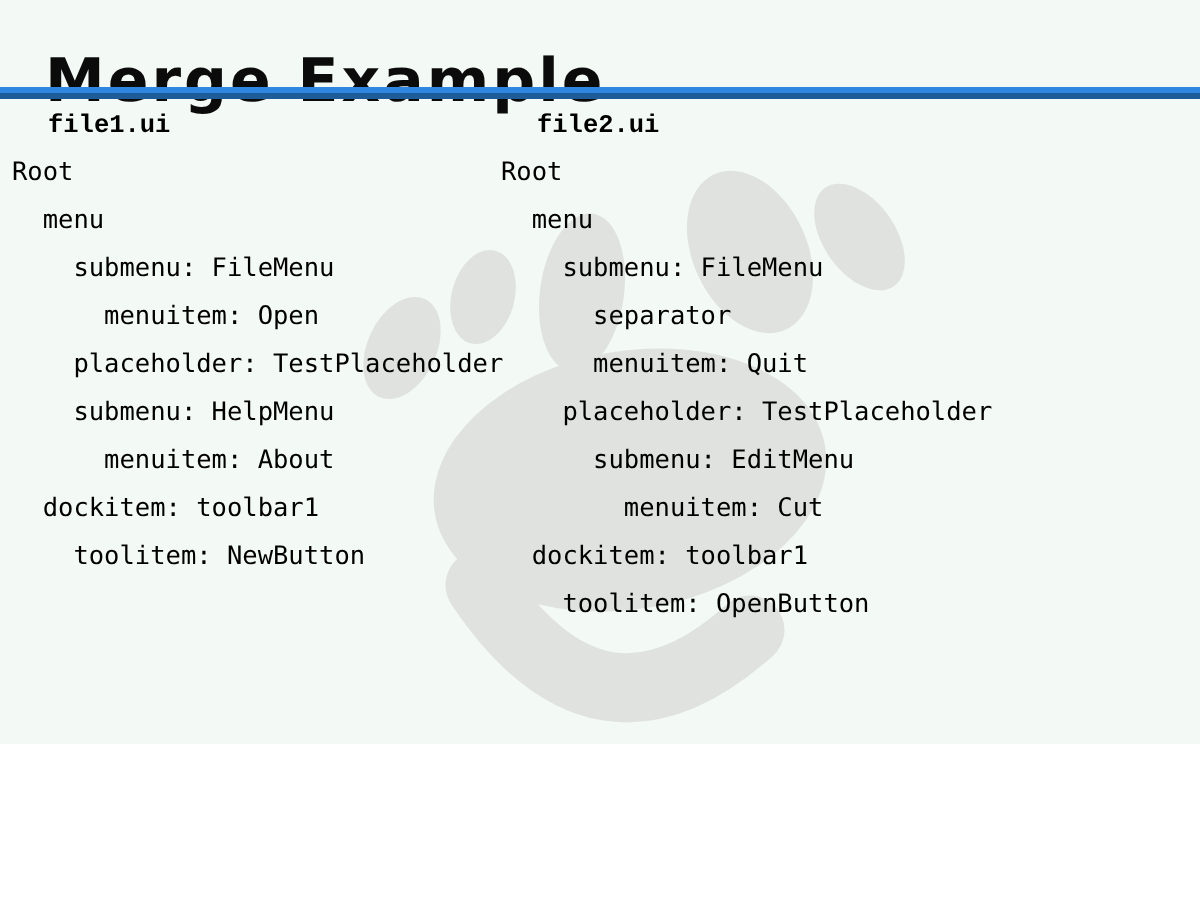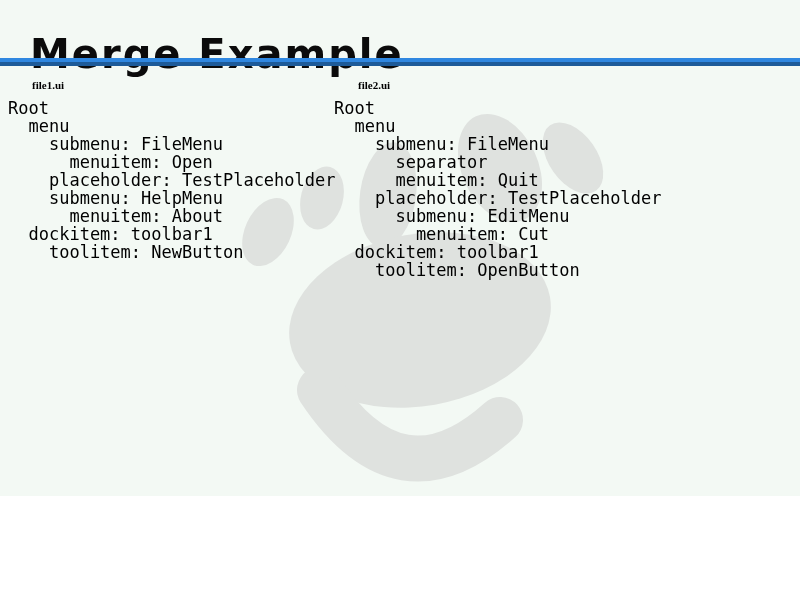--- a/index.html
+++ b/index.html
@@ -37,31 +37,31 @@
   .col {
     position: absolute;
     top: 72px;
     z-index: 1;
     color: #000;
   }
   .col-left  { left: 8px; }
   .col-right { left: 334px; }
   .col-header {
     margin: 0 0 0 24px;
-    font-family: Liberation Serif, serif;
-    font-size: 11px;
+    font-family: Liberation Mono, monospace;
+    font-size: 17px;
     line-height: 26.7px;
     font-weight: bold;
     white-space: pre;
   }
   .tree {
     margin: 0;
     font-family: "DejaVu Sans Mono", "Liberation Mono", monospace;
     font-size: 17px;
-    line-height: 18px;
+    line-height: 32px;
     white-space: pre;
     color: #000;
   }
   .footer-bar {
     position: absolute;
     left: 106px; top: 593px;
     width: 588px; height: 7px;
     z-index: 2;
     background: linear-gradient(to bottom, #2f87e0 0px, #2f87e0 4px, #1d5b99 4px, #1d5b99 7px);
   }

